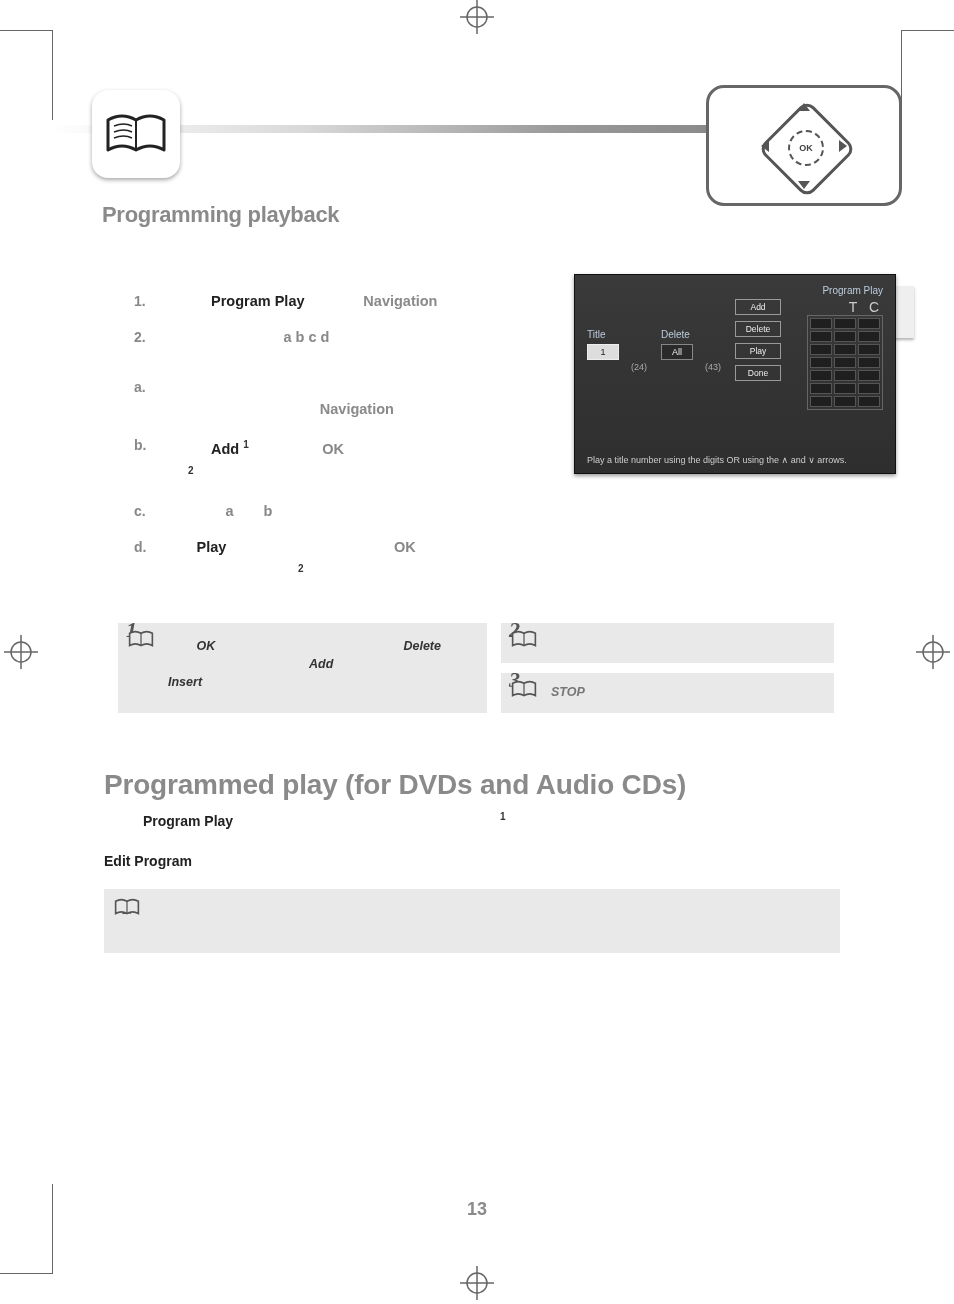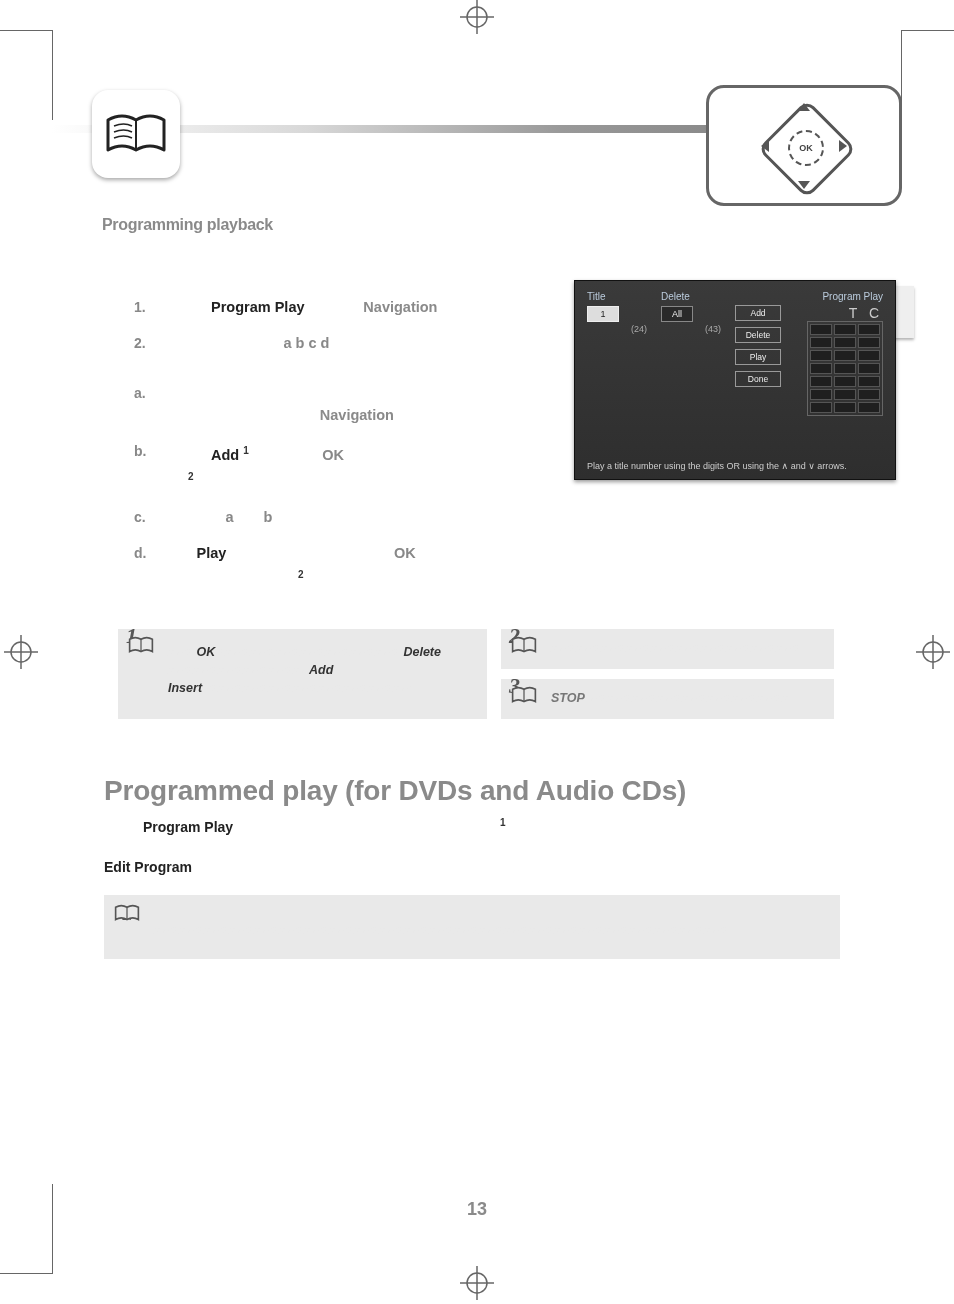--- a/index.html
+++ b/index.html
@@ -84,23 +84,23 @@
   }
   .dpad .up    { top: 2px;  left: 39px; border-bottom: 8px solid #555; }
   .dpad .down  { bottom: 2px; left: 39px; border-top: 8px solid #555; }
   .dpad .left  { left: 2px; top: 39px; border-top:6px solid transparent; border-bottom:6px solid transparent; border-right:8px solid #555; border-left:none;}
   .dpad .right { right: 2px; top: 39px; border-top:6px solid transparent; border-bottom:6px solid transparent; border-left:8px solid #555; border-right:none;}
 
   .section-title {
     font-family: "Arial Black", "Helvetica Neue", Arial, sans-serif;
     font-weight: 900;
     color: #8a8a8a;
-    font-size: 16px;
+    font-size: 22px;
     margin-left: 50px;
-    margin-top: 16px;
+    margin-top: 2px;
     letter-spacing: -0.3px;
   }
 
   .en-tab {
     position: absolute;
     right: -12px; top: 256px;
     width: 72px; height: 52px;
     background: #efefef;
     border-radius: 10px 0 0 10px;
     box-shadow: 0 2px 3px rgba(0,0,0,0.3);
@@ -139,21 +139,21 @@
     width: 322px; height: 200px;
     background: linear-gradient(#3a3a3a, #2e2e2e);
     border: 1px solid #111;
     color: #ddd;
     font-size: 10px;
     padding: 10px 12px 8px 12px;
     box-sizing: border-box;
     box-shadow: 0 2px 4px rgba(0,0,0,0.4);
   }
   .osd .cols { display: flex; gap: 14px; }
-  .osd .col-label { color: #bcd; font-size: 10px; margin-bottom: 4px; }
+  .osd .col-label { color: #bcd; font-size: 10px; margin-bottom: 4px; margin-top: 44px; }
   .osd .field {
     border: 1px solid #888; background: #2a2a2a; color: #eee;
     width: 30px; height: 14px; font-size: 9px; text-align: center;
     display: flex; align-items: center; justify-content: center;
   }
   .osd .count { color: #aaa; font-size: 9px; margin-top: 2px; padding-left: 44px; }
   .osd .btns { display: flex; flex-direction: column; gap: 6px; margin-top: 14px; }
   .osd .mbtn {
     border: 1px solid #999; width: 44px; height: 14px;
     font-size: 8.5px; text-align: center; color: #eee;

